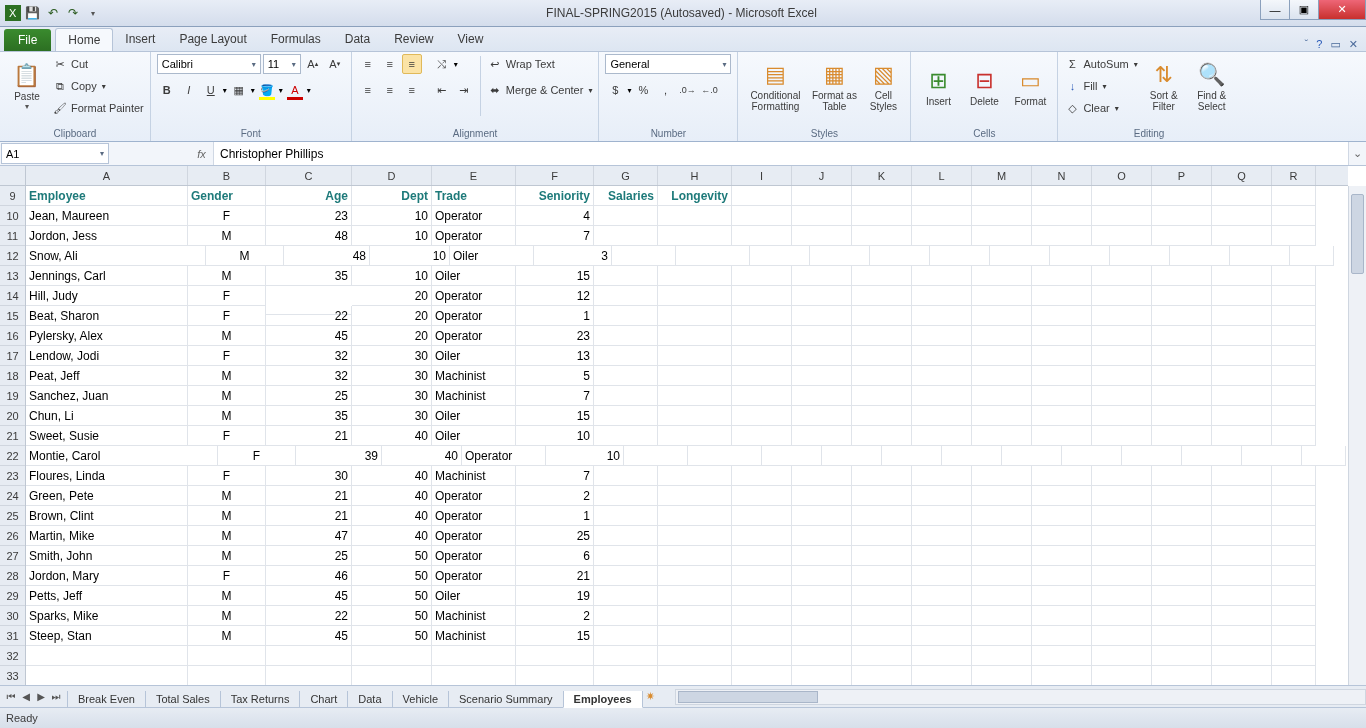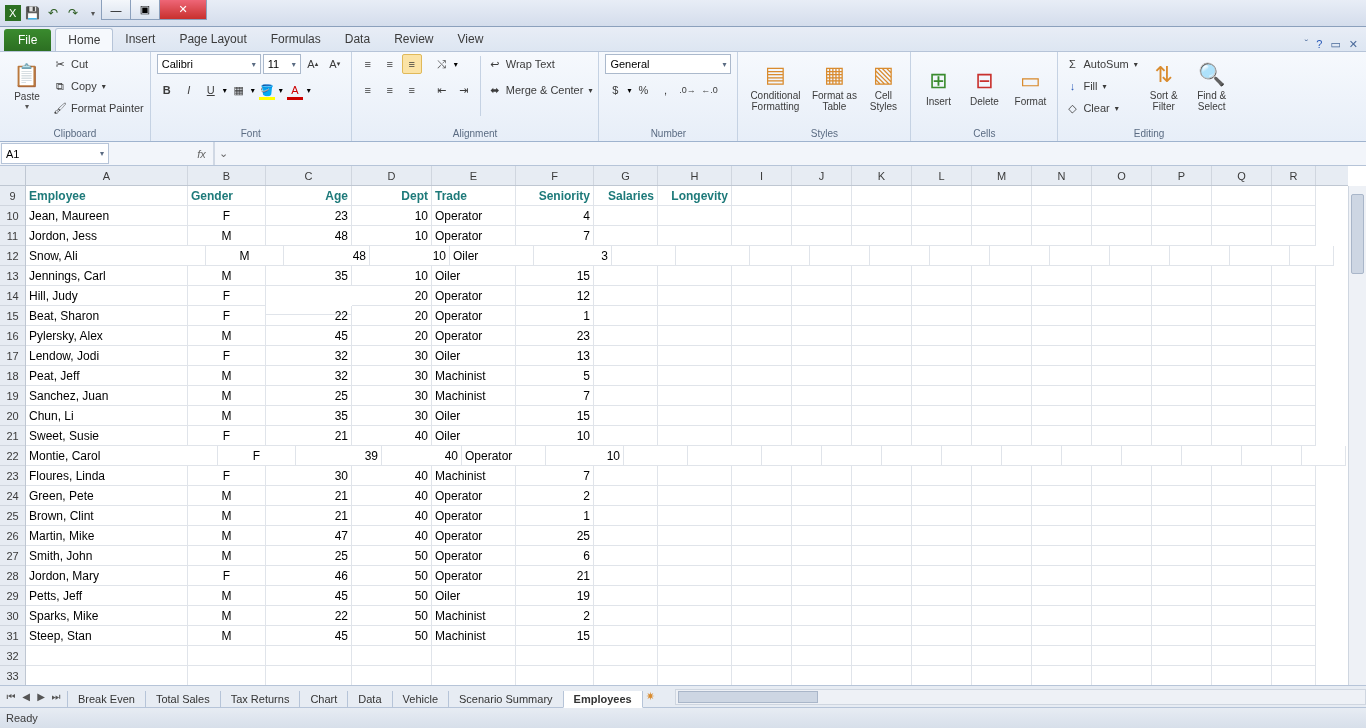--- a/index.html
+++ b/index.html
@@ -91,20 +91,21 @@
       <svg width="16" height="16">
           <rect width="16" height="16" fill="#2c6f22"></rect>
           <text x="4" y="12" fill="#fff" font-size="11">X</text>
         </svg>
     </span>
     <span class="qat-icon">💾</span>
     <span class="qat-icon">↶</span>
     <span class="qat-icon">↷</span>
     <span class="qat-icon" style="font-size:8px;color:#555">▾</span>
   </div>
+  <div class="title">FINAL-SPRING2015 (Autosaved) - Microsoft Excel</div>
   <div class="wctrl">
     <div class="wbtn">―</div>
     <div class="wbtn">▣</div>
     <div class="wbtn close">✕</div>
   </div>
 </div>
 
 <div class="tabsrow">
   <div class="file-tab">File</div>
   <div id="ribtabs" style="display: flex;">
@@ -310,20 +311,21 @@
   </div>
 </div>
 
 <div class="fbar">
   <div class="namebox">
       <span>A1</span>
       <span class="arr">▾</span>
     </div>
   <div style="width:80px"></div>
   <div class="fx">fx</div>
+  <input value="Christopher Phillips" style="">
   <div class="exp">⌄</div>
 </div>
 
 <div class="gridwrap">
   <div class="corner"></div>
   <div class="colheads" id="colheads">
       <div style="width: 162px;">A</div>
       <div style="width: 78px;">B</div>
       <div style="width: 86px;">C</div>
       <div style="width: 80px;">D</div>

